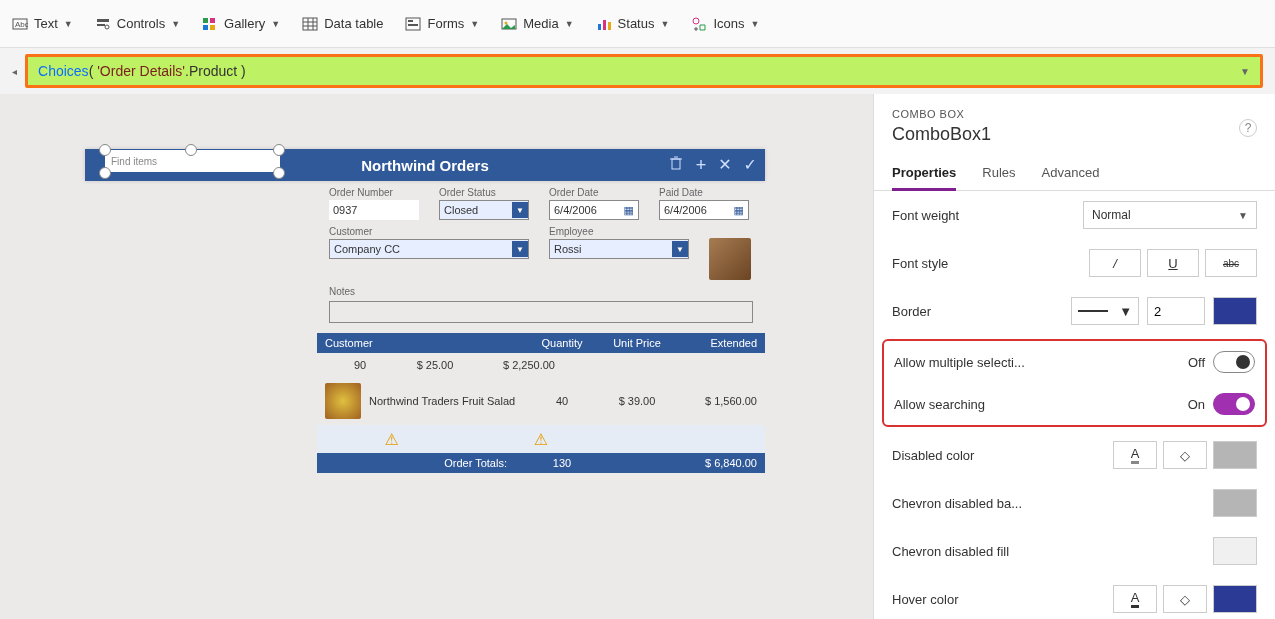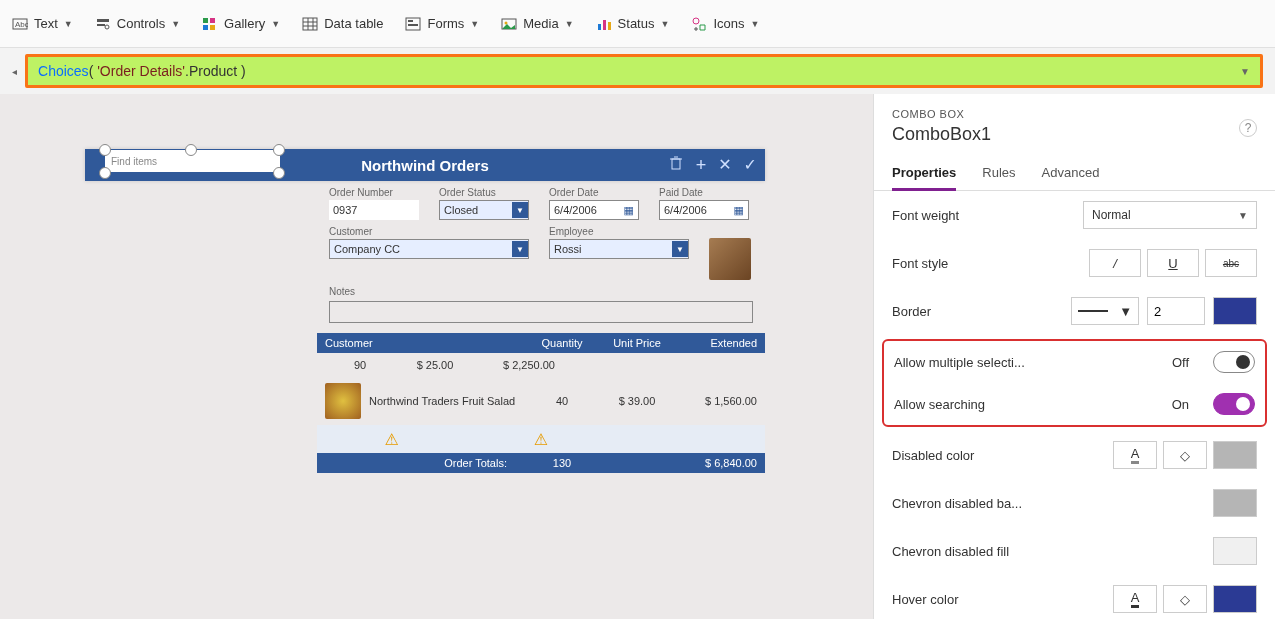--- a/index.html
+++ b/index.html
@@ -90,21 +90,21 @@
 .btn3 { display: flex; gap: 6px; }
 .sqbtn { border: 1px solid #ccc; width: 52px; height: 28px; display: flex; align-items: center; justify-content: center; font-size: 13px; cursor: pointer; background: #fff; }
 .sqbtn.small { width: 44px; }
 .colorbox { width: 44px; height: 28px; border: 1px solid #ccc; cursor: pointer; }
 .numbox { border: 1px solid #ccc; width: 58px; height: 28px; padding: 0 6px; font-size: 13px; }
 .linesel { border: 1px solid #ccc; width: 68px; height: 28px; display: flex; align-items: center; justify-content: space-between; padding: 0 6px; cursor: pointer; }
 .linesel .ln { width: 30px; border-top: 2px solid #333; }
 
 .hl-red { border: 2px solid #d93030; border-radius: 6px; margin: 4px 8px; }
 .toggle-row { display: flex; align-items: center; padding: 10px 10px; justify-content: space-between; }
-.toggle-wrap { display: flex; align-items: center; gap: 24px; }
+.toggle-wrap { display: flex; align-items: center; gap: 8px; }
 .toggle { width: 42px; height: 22px; border-radius: 11px; border: 1px solid #888; position: relative; cursor: pointer; }
 .toggle .knob { width: 14px; height: 14px; border-radius: 50%; background: #333; position: absolute; top: 3px; }
 .toggle.off { background: #fff; }
 .toggle.off .knob { right: 4px; }
 .toggle.on { background: #a030b0; border-color: #a030b0; }
 .toggle.on .knob { background: #fff; right: 4px; }
 
 .underline-a { text-decoration: underline; }
 .strike-abc { text-decoration: line-through; font-size: 10px; }
 svg { display: block; }

